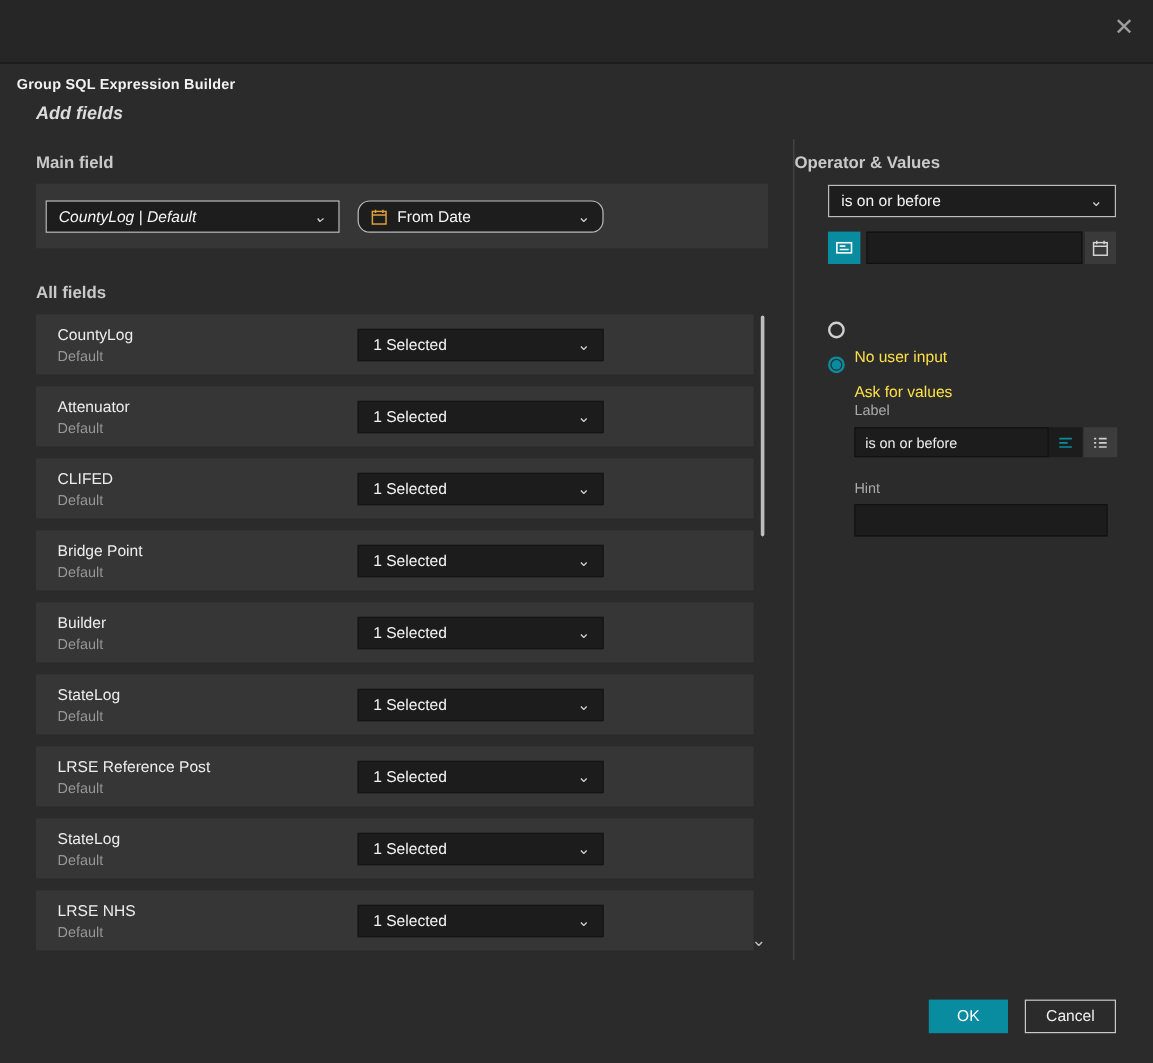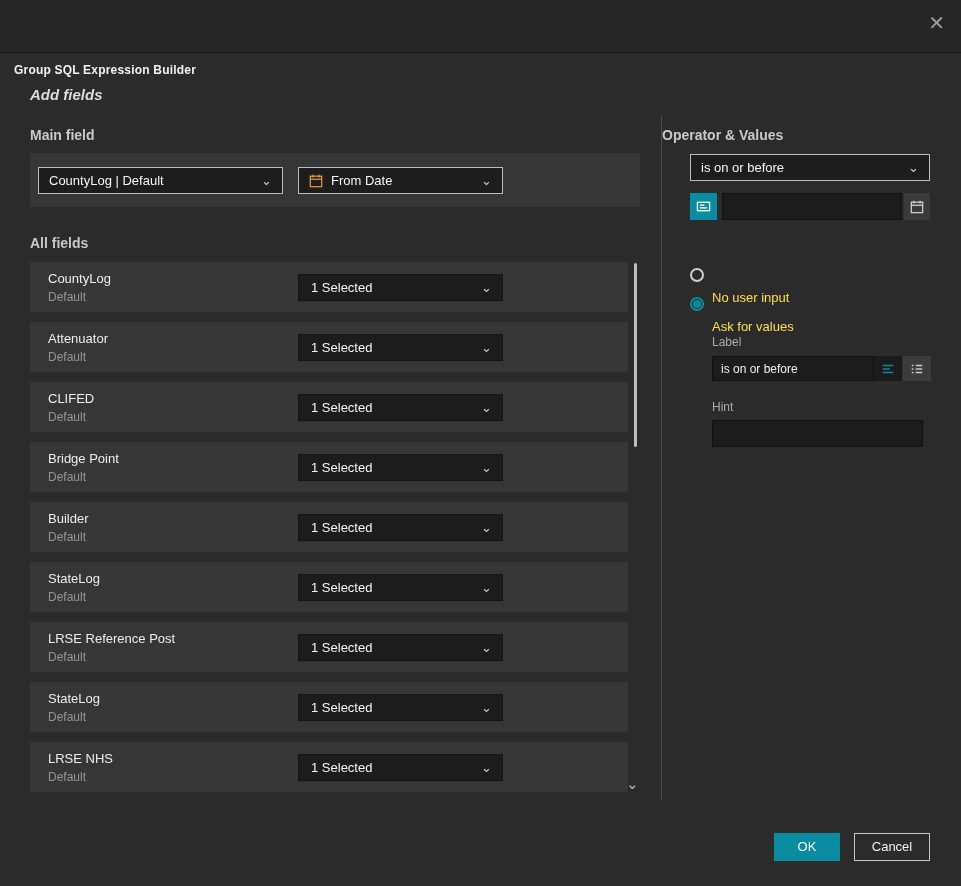--- a/index.html
+++ b/index.html
@@ -25,22 +25,22 @@
   
   .select{
     display:flex;align-items:center;height:27px;background:#1d1d1d;
     border:1px solid #bdbdbd;padding:0 10px;font-size:13px;color:#f5f5f5;cursor:pointer;
   }
   .select .sel-text{white-space:nowrap;overflow:hidden;text-overflow:ellipsis;}
   .select .chev{margin-left:auto;color:#cfcfcf;font-size:13px;line-height:1;padding-left:8px;}
   .select.dark{border:1px solid #141414;background:#1c1c1c;}
   
   .main-panel{position:absolute;left:30px;top:153px;width:610px;height:54px;background:#363636;}
-  .sel-layer{position:absolute;left:8px;top:14px;width:245px;}
-  .sel-field{position:absolute;left:268px;top:14px;width:205px;}
+  .sel-layer{position:absolute;left:8px;top:14px;width:245px;font-style:italic;}
+  .sel-field{position:absolute;left:268px;top:14px;width:205px;border-radius:10px;}
   .cal-icon{display:inline-flex;margin-right:8px;color:var(--calendar-gold);flex:0 0 auto;}
   
   .list{position:absolute;left:30px;top:262px;width:598px;}
   .field-row{position:relative;height:50px;margin-bottom:10px;background:#363636;}
   .row-name{position:absolute;left:18px;top:9px;font-size:13px;color:#ededed;}
   .row-sub{position:absolute;left:18px;top:28px;font-size:12px;color:#969696;}
   .row-select{position:absolute;left:268px;top:12px;width:205px;padding-left:12px;}
   
   .scroll-thumb{position:absolute;left:634px;top:263px;width:3px;height:184px;background:#bdbdbd;border-radius:2px;cursor:pointer;}
   .scroll-down{position:absolute;left:626px;top:776px;font-size:15px;color:#bdbdbd;cursor:pointer;line-height:1;}

